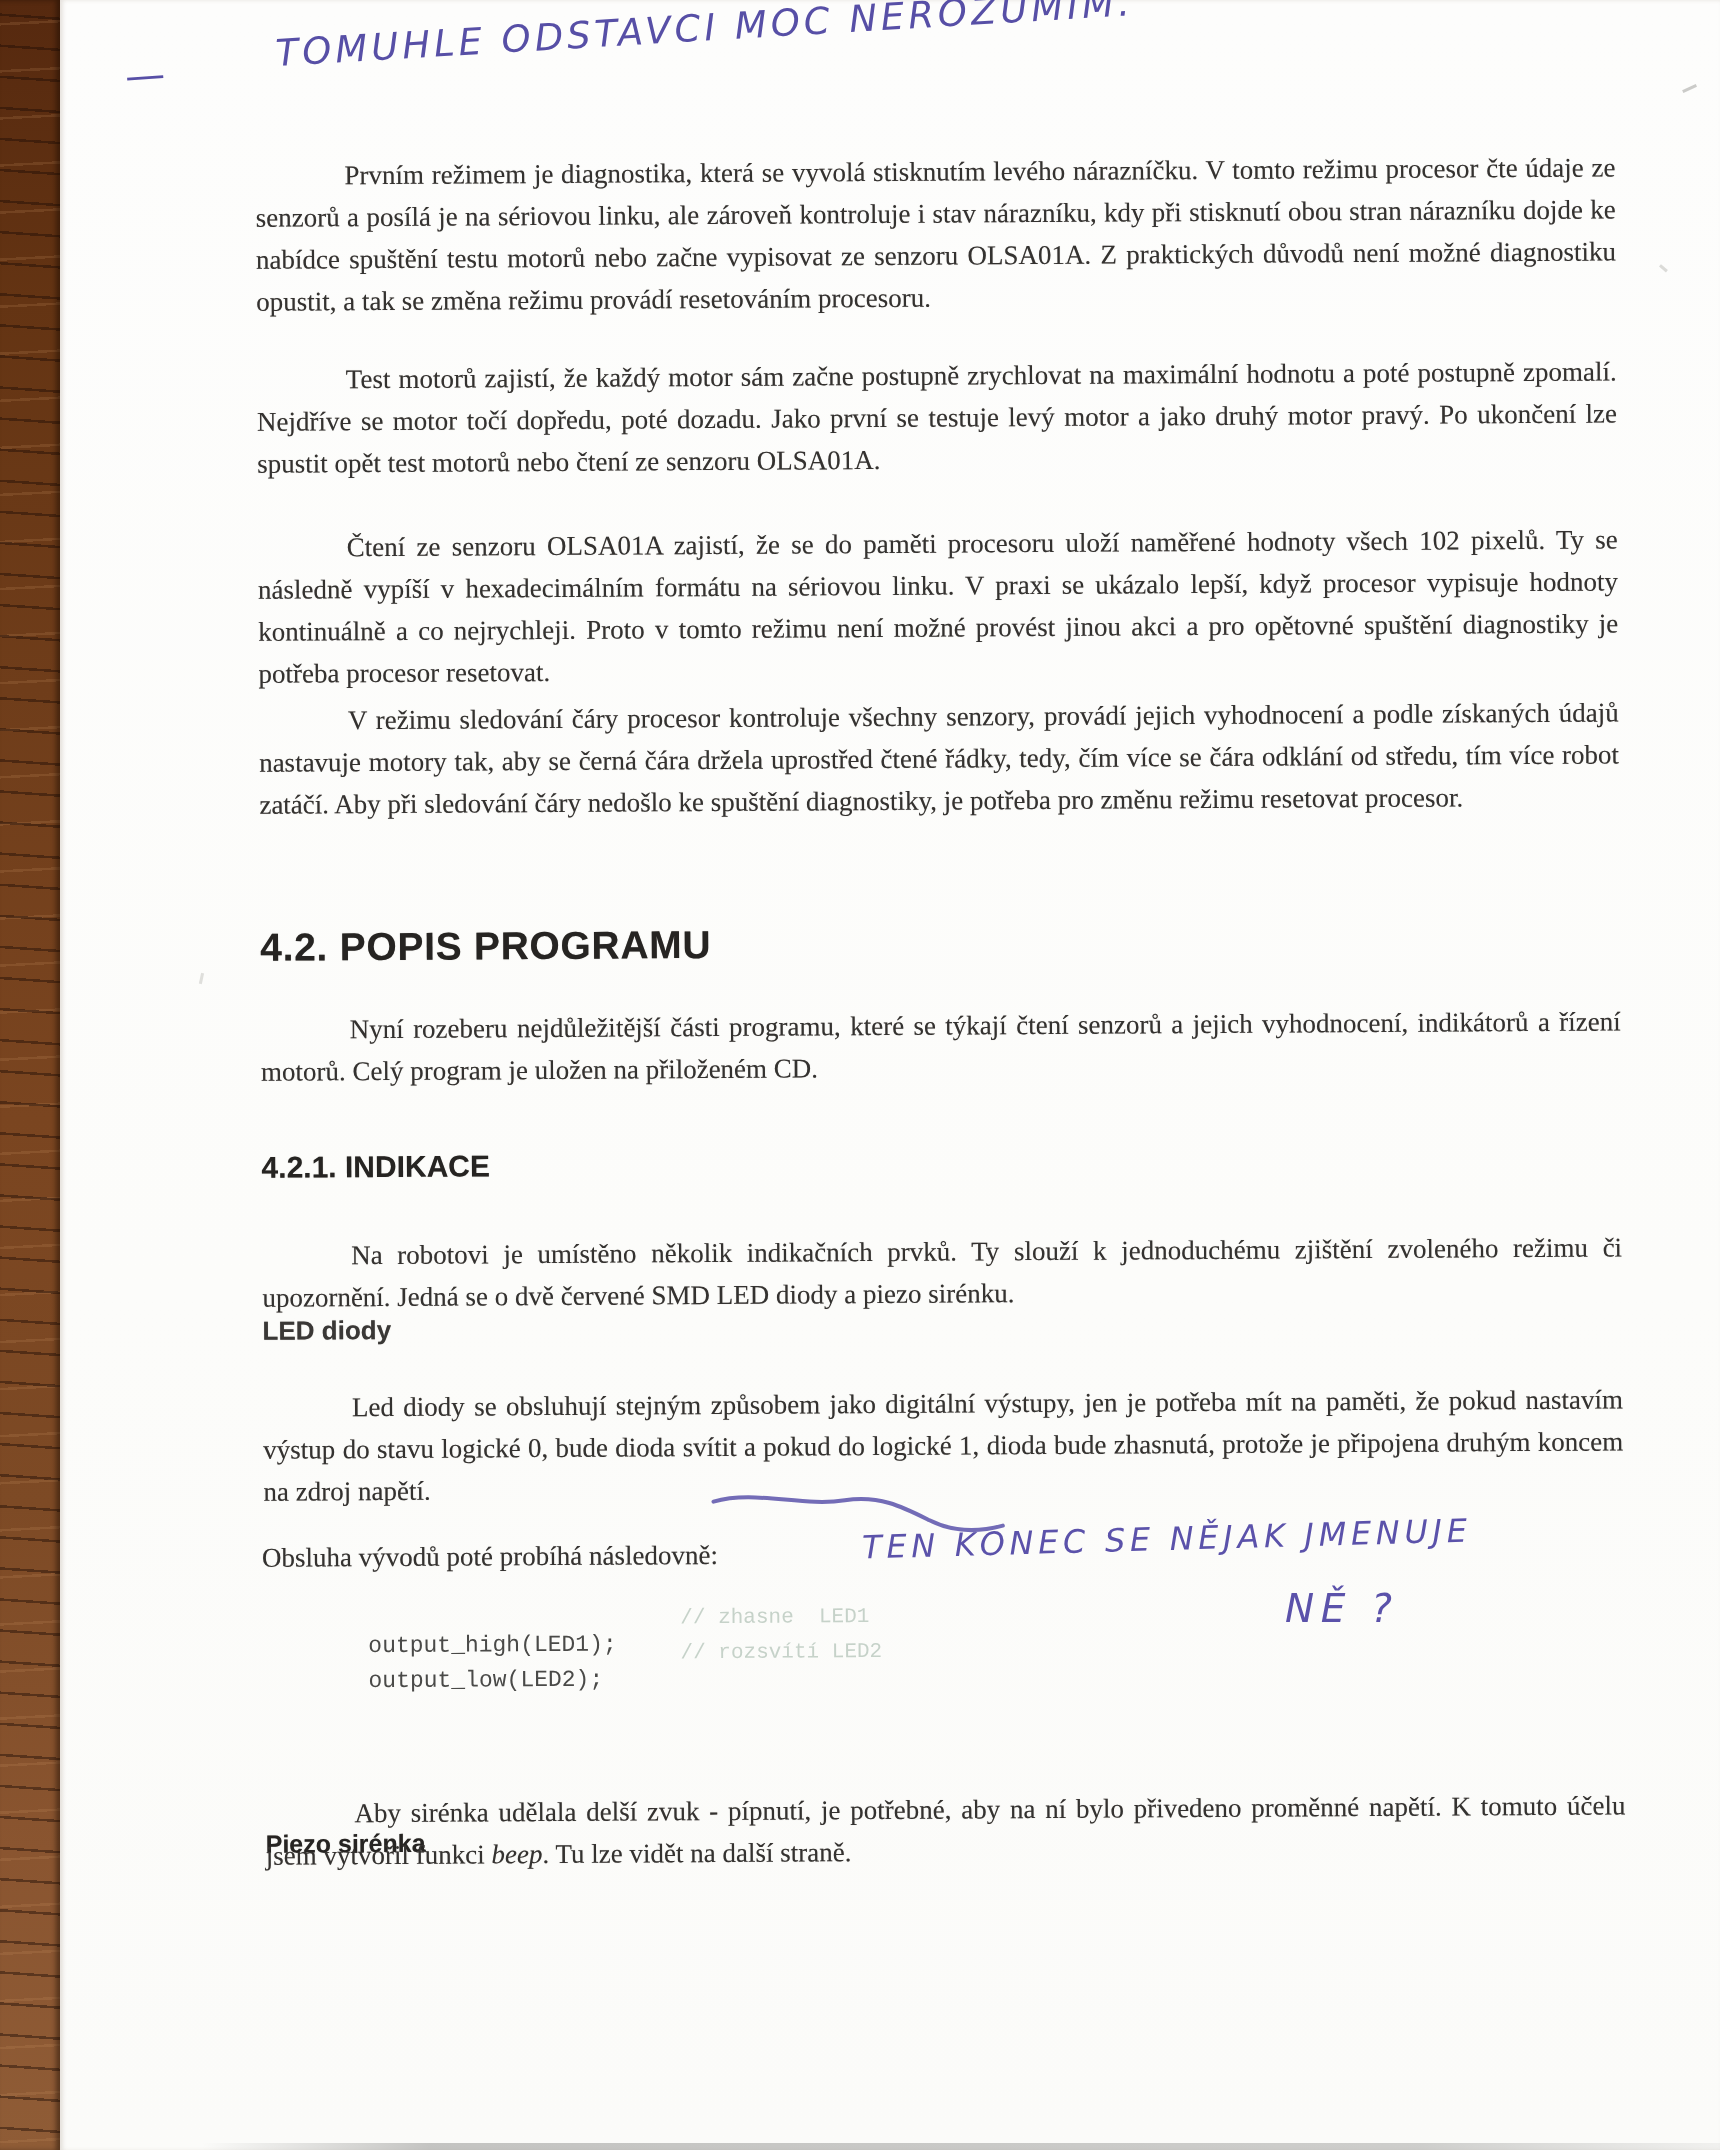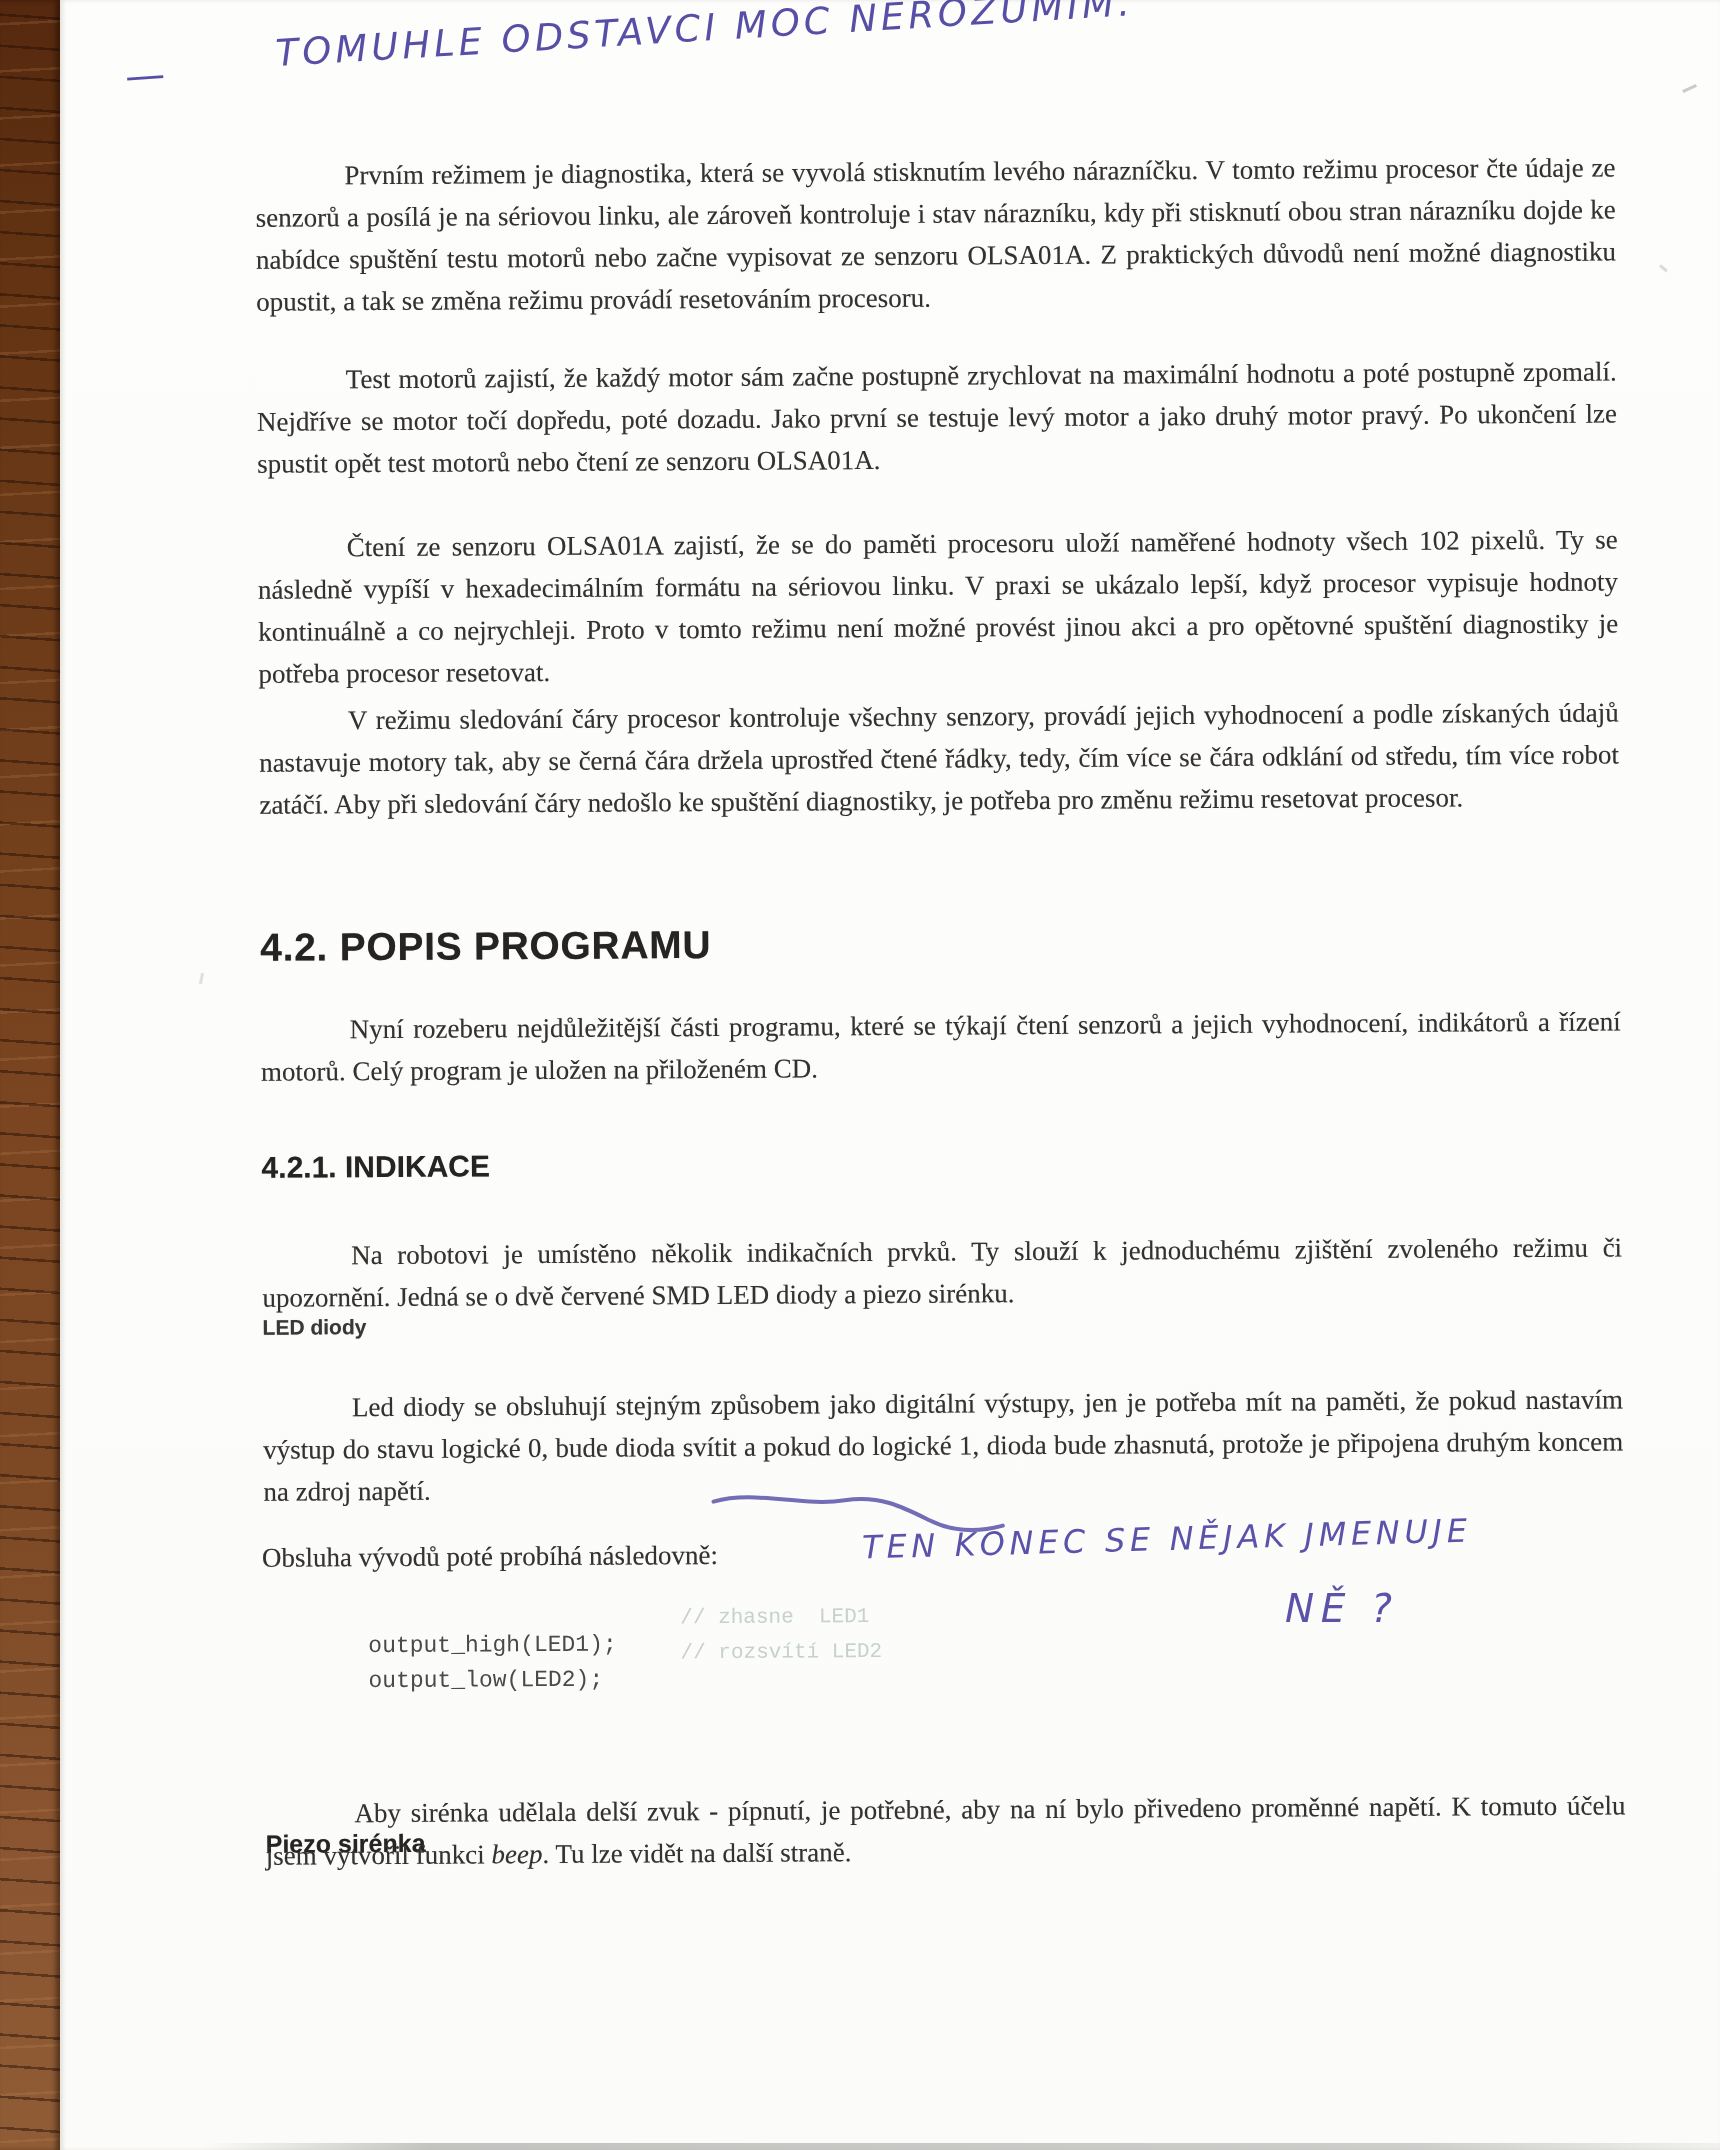--- a/index.html
+++ b/index.html
@@ -26,21 +26,21 @@
   .body-text{position:absolute;left:261px;width:1360px;margin:0;
     font-family:"Liberation Serif",serif;font-size:27px;line-height:42px;
     color:#343230;text-align:justify;text-indent:89px;
     text-shadow:0 0 0.7px rgba(80,72,64,.45);}
 
   .h-main{position:absolute;left:261px;margin:0;font-family:"Liberation Sans",sans-serif;
     font-weight:bold;color:#262422;text-shadow:0 0 0.7px rgba(70,64,58,.5);}
 
   .h42{top:922px;font-size:39px;letter-spacing:0.7px;}
   .h421{top:1147px;font-size:30px;}
-  .hled{top:1312px;font-size:21px;color:#3a3836;}
+  .hled{top:1312px;font-size:26px;color:#3a3836;}
   .hpiezo{top:1826px;font-size:25px;}
 
   .obsluha{position:absolute;left:259px;top:1539px;margin:0;
     font-family:"Liberation Serif",serif;font-size:27px;color:#343230;
     text-shadow:0 0 0.7px rgba(80,72,64,.45);}
 
   .codeline{position:absolute;left:282px;font-family:"Liberation Mono","DejaVu Sans Mono",monospace;font-size:23px;color:#4a4a48;white-space:pre;}
   .codeline .comment{position:absolute;left:395px;top:1.3px;font-size:21px;color:#c6d2c9;text-shadow:none;white-space:pre;}
 
   

